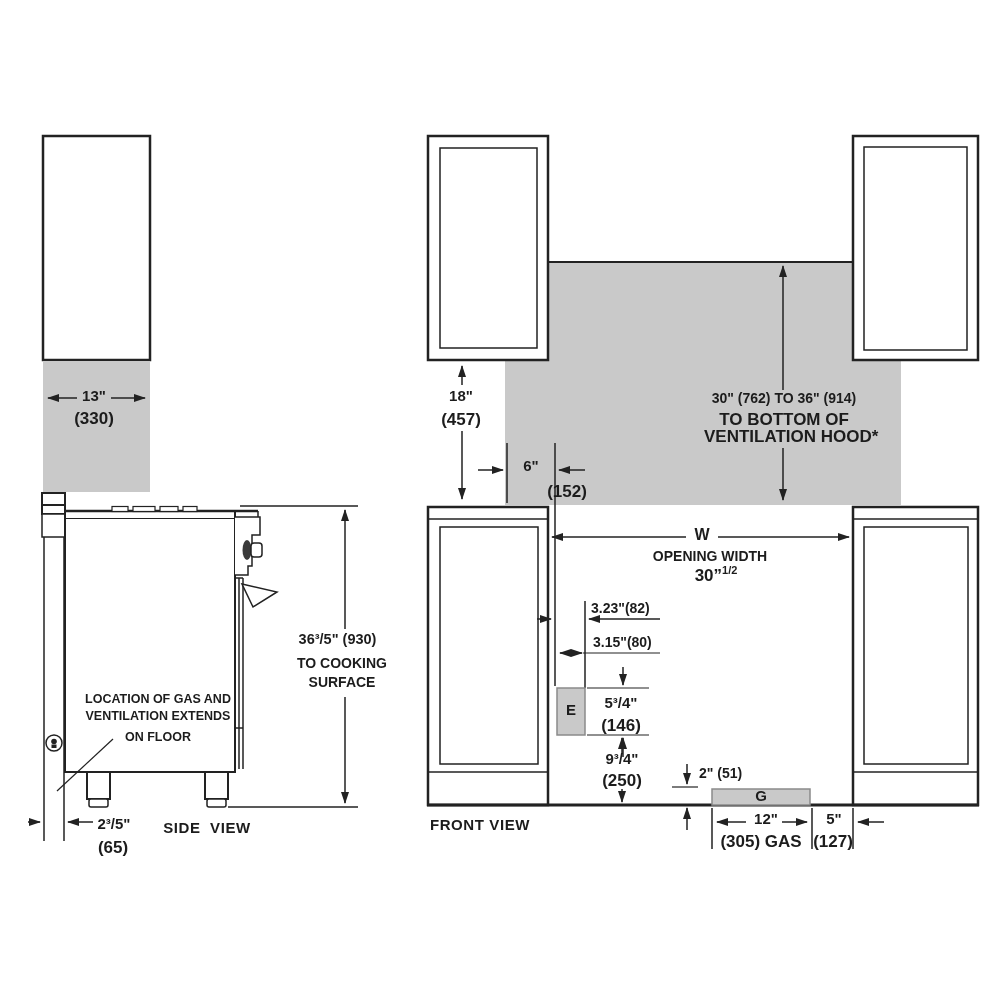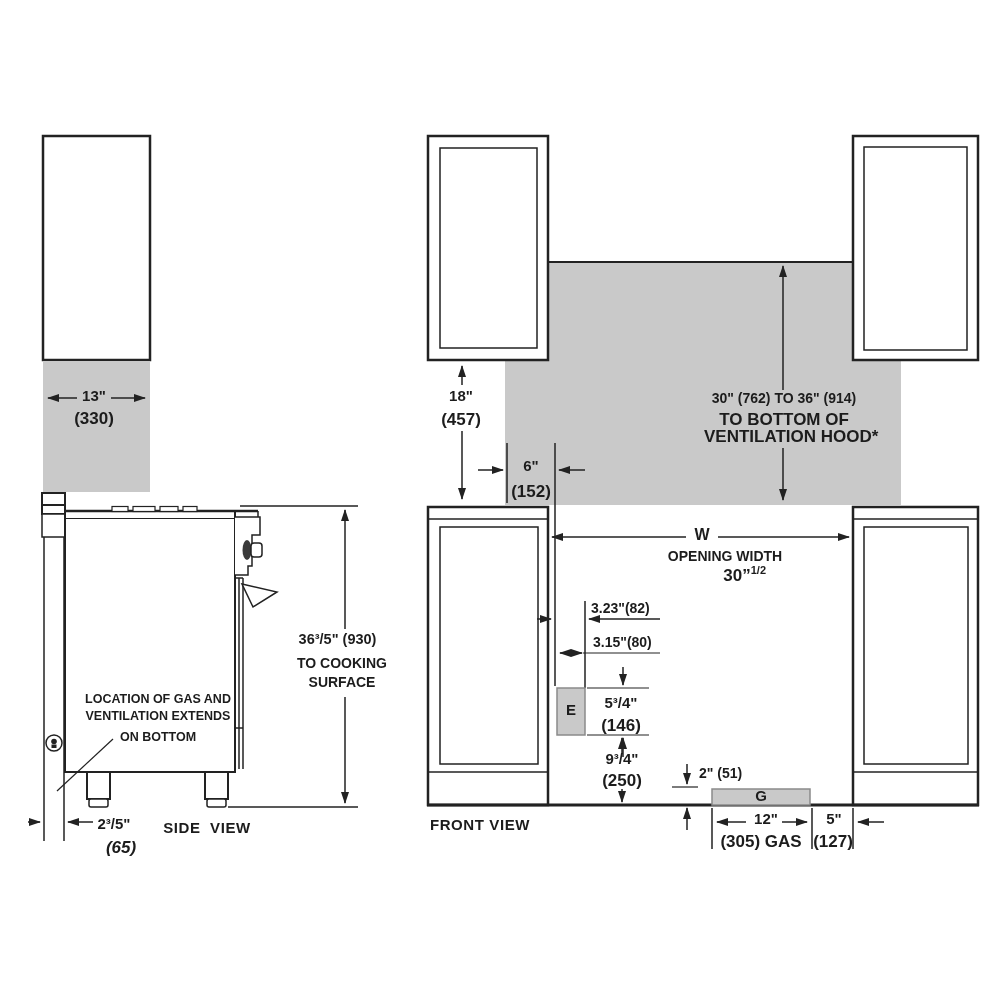--- a/index.html
+++ b/index.html
@@ -3,21 +3,21 @@
 <meta charset="utf-8">
 <style>
   html,body{margin:0;padding:0;background:#fff;}
   .canvas{position:relative;width:1000px;height:1000px;background:#ffffff;overflow:hidden;
           font-family:"Liberation Sans", sans-serif;color:#1c1c1c;}
   svg{position:absolute;left:0;top:0;}
   .lbl{position:absolute;font-weight:bold;line-height:1.12;text-align:center;
        white-space:pre;color:#1c1c1c;}
   .left{text-align:left;}
   .fs12{font-size:12.5px;} .fs13{font-size:17px;} .fs14{font-size:14px;}
-  .fs145{font-size:14.5px;} .fs15{font-size:15px;} .fs16{font-size:16px;} .fs17{font-size:17px;text-align:right;}
+  .fs145{font-size:14.5px;} .fs15{font-size:15px;} .fs16{font-size:16px;} .fs17{font-size:17px;}
   .ls{letter-spacing:0.6px;}
   sup{font-size:11px;font-weight:bold;}
 </style>
 </head>
 <body>
 
 <div class="canvas">
 
 <svg width="1000" height="1000" viewBox="0 0 1000 1000">
   <defs>
@@ -149,34 +149,34 @@
   </g>
 </svg>
 
 <div class="lbl fs15" style="left:60px;top:388px;width:68px;">13"</div>
 <div class="lbl fs13" style="left:60px;top:409px;width:68px;">(330)</div>
 <div class="lbl fs145" style="left:280px;top:631px;width:115px;">36³/5" (930)</div>
 <div class="lbl fs14" style="left:292px;top:656px;width:100px;">TO COOKING</div>
 <div class="lbl fs14" style="left:292px;top:675px;width:100px;">SURFACE</div>
 <div class="lbl fs12" style="left:85px;top:692px;width:146px;">LOCATION OF GAS AND</div>
 <div class="lbl fs12" style="left:85px;top:709px;width:146px;">VENTILATION EXTENDS</div>
-<div class="lbl fs12" style="left:85px;top:730px;width:146px;">ON BOTTOM</div>
+<div class="lbl fs12" style="left:85px;top:730px;width:146px;">ON FLOOR</div>
 <div class="lbl fs15" style="left:85px;top:816px;width:58px;">2³/5"</div>
-<div class="lbl fs13" style="left:92px;top:838px;width:58px;font-style:italic;">(65)</div>
+<div class="lbl fs13" style="left:84px;top:838px;width:58px;">(65)</div>
 <div class="lbl fs15 ls" style="left:157px;top:820px;width:100px;">SIDE  VIEW</div>
 
 <div class="lbl fs15" style="left:438px;top:388px;width:46px;">18"</div>
 <div class="lbl fs13" style="left:435px;top:410px;width:52px;text-align:center;">(457)</div>
 <div class="lbl fs15" style="left:511px;top:458px;width:40px;">6"</div>
-<div class="lbl fs13" style="left:505px;top:482px;width:52px;">(152)</div>
+<div class="lbl fs13" style="left:505px;top:482px;width:52px;padding-left:36px;">(152)</div>
 <div class="lbl fs14" style="left:684px;top:391px;width:200px;">30" (762) TO 36" (914)</div>
 <div class="lbl fs13" style="left:714px;top:410px;width:140px;">TO BOTTOM OF</div>
 <div class="lbl fs13" style="left:704px;top:427px;width:160px;">VENTILATION HOOD*</div>
 <div class="lbl fs16" style="left:687px;top:526px;width:30px;background:#fff;">W</div>
-<div class="lbl fs14" style="left:650px;top:549px;width:150px;">OPENING WIDTH</div>
+<div class="lbl fs14" style="left:635px;top:549px;width:150px;">OPENING WIDTH</div>
 <div class="lbl fs17" style="left:666px;top:564px;width:100px;"><span>30”</span><sup>1/2</sup></div>
 <div class="lbl fs14 left" style="left:591px;top:601px;">3.23"(82)</div>
 <div class="lbl fs14 left" style="left:593px;top:635px;">3.15"(80)</div>
 <div class="lbl fs15" style="left:557px;top:702px;width:28px;">E</div>
 <div class="lbl fs15" style="left:596px;top:695px;width:50px;">5³/4"</div>
 <div class="lbl fs13" style="left:597px;top:716px;width:48px;">(146)</div>
 <div class="lbl fs15" style="left:598px;top:751px;width:48px;">9³/4"</div>
 <div class="lbl fs13" style="left:598px;top:771px;width:48px;">(250)</div>
 <div class="lbl fs14 left" style="left:699px;top:766px;">2" (51)</div>
 <div class="lbl fs15" style="left:712px;top:788px;width:98px;line-height:16px;">G</div>

